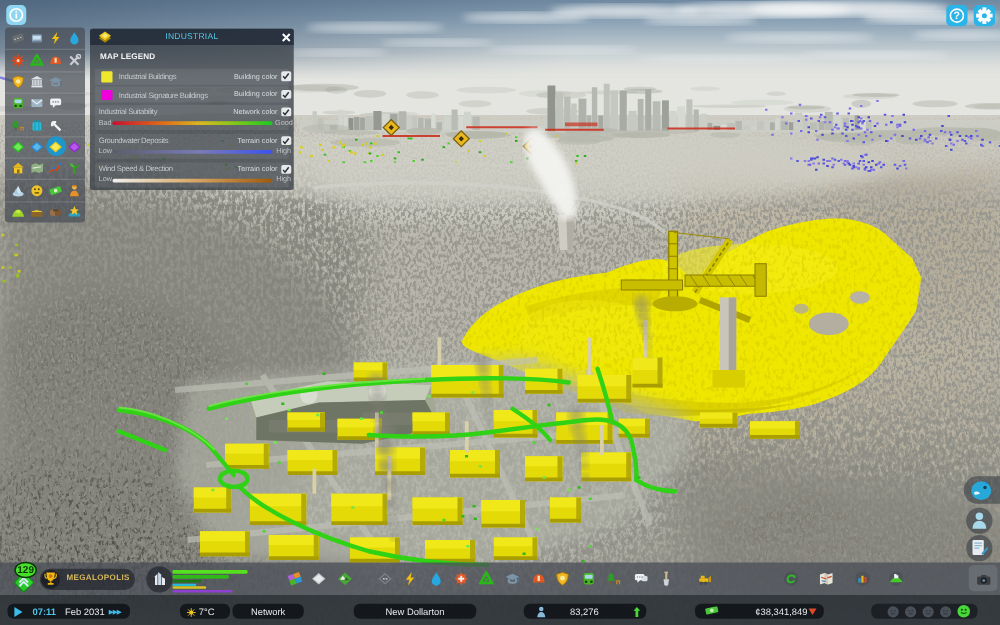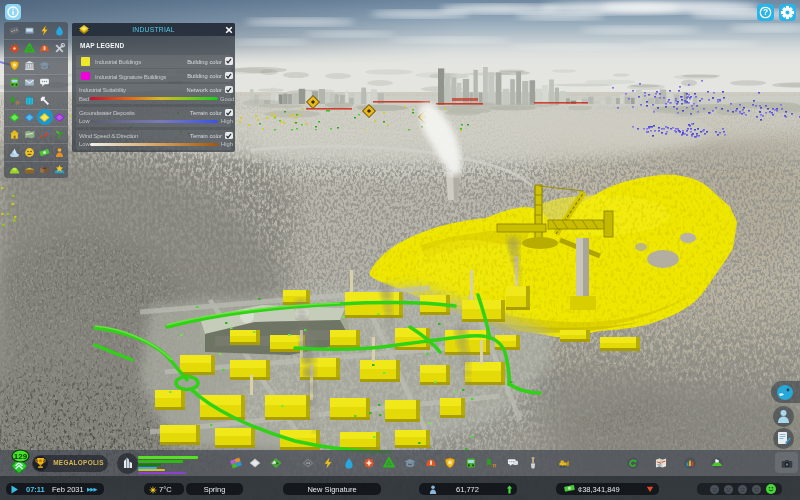--- a/index.html
+++ b/index.html
@@ -1293,39 +1293,39 @@
     <svg class="abs" style="left:149px;top:485.5px" width="8" height="8">
       <circle cx="4" cy="4" r="1.6" fill="#f0c818"></circle>
       <g stroke="#f0c818" stroke-width="0.7">
         <line x1="4" y1="0.5" x2="4" y2="7.5"></line>
         <line x1="0.5" y1="4" x2="7.5" y2="4"></line>
         <line x1="1.5" y1="1.5" x2="6.5" y2="6.5"></line>
         <line x1="6.5" y1="1.5" x2="1.5" y2="6.5"></line>
       </g>
     </svg>
     <div class="abs" style="left:159px;top:484.5px;color:#e8eaec;font-size:7.5px">7°C</div>
-    <div class="pill" style="left:186px;top:483px;width:57px">Spring</div>
-    <div class="pill" style="left:283px;top:483px;width:98px">New Signature</div>
+    <div class="pill" style="left:186px;top:483px;width:57px">Network</div>
+    <div class="pill" style="left:283px;top:483px;width:98px">New Dollarton</div>
     <div class="pill" style="left:419px;top:483px;width:98px"></div>
     <svg class="abs" style="left:429px;top:484.5px" width="8" height="9">
       <circle cx="4" cy="2.2" r="1.8" fill="#88b8d8"></circle>
       <path d="M0.8,9 C0.8,6.2 2.2,4.6 4,4.6 C5.8,4.6 7.2,6.2 7.2,9 Z" fill="#88b8d8"></path>
     </svg>
-    <div class="abs" style="left:440px;top:484.5px;width:55px;text-align:center;color:#e8eaec;font-size:7.5px">61,772</div>
+    <div class="abs" style="left:440px;top:484.5px;width:55px;text-align:center;color:#e8eaec;font-size:7.5px">83,276</div>
     <svg class="abs" style="left:506px;top:484.5px" width="7" height="9">
       <path d="M3.5,0.5 L6.2,3.6 L4.6,3.6 L4.6,8.5 L2.4,8.5 L2.4,3.6 L0.8,3.6 Z" fill="#48d838"></path>
     </svg>
     <div class="pill" style="left:556px;top:483px;width:103px"></div>
     <svg class="abs" style="left:564px;top:485px" width="11" height="7">
       <g transform="rotate(-12 5.5 3.5)">
         <rect x="0.5" y="0.8" width="10" height="5" rx="0.8" fill="#48c838"></rect>
         <circle cx="5.5" cy="3.3" r="1.5" fill="#c8ecb8"></circle>
       </g>
     </svg>
-    <div class="abs" style="left:578px;top:484.5px;width:68px;text-align:left;color:#e8eaec;font-size:7.5px">¢38,341,849</div>
+    <div class="abs" style="left:578px;top:484.5px;width:68px;text-align:right;color:#e8eaec;font-size:7.5px">¢38,341,849</div>
     <svg class="abs" style="left:646px;top:486px" width="8" height="7">
       <polygon points="0.8,0.8 7.2,0.8 4,6 " fill="#e04828"></polygon>
     </svg>
     <div class="pill" style="left:697px;top:483px;width:85px;background:rgba(14,17,22,0.6)"></div>
     <div class="abs" style="left:710px;top:484.5px;width:9px;height:9px;border-radius:50%;background:#4a5058"></div>
     <svg class="abs" style="left:710px;top:484.5px" width="9" height="9">
       <circle cx="3.2" cy="3.6" r="0.7" fill="#30353c"></circle>
       <circle cx="5.8" cy="3.6" r="0.7" fill="#30353c"></circle>
       <rect x="2.8" y="5.6" width="3.4" height="0.8" fill="#30353c"></rect>
     </svg>

